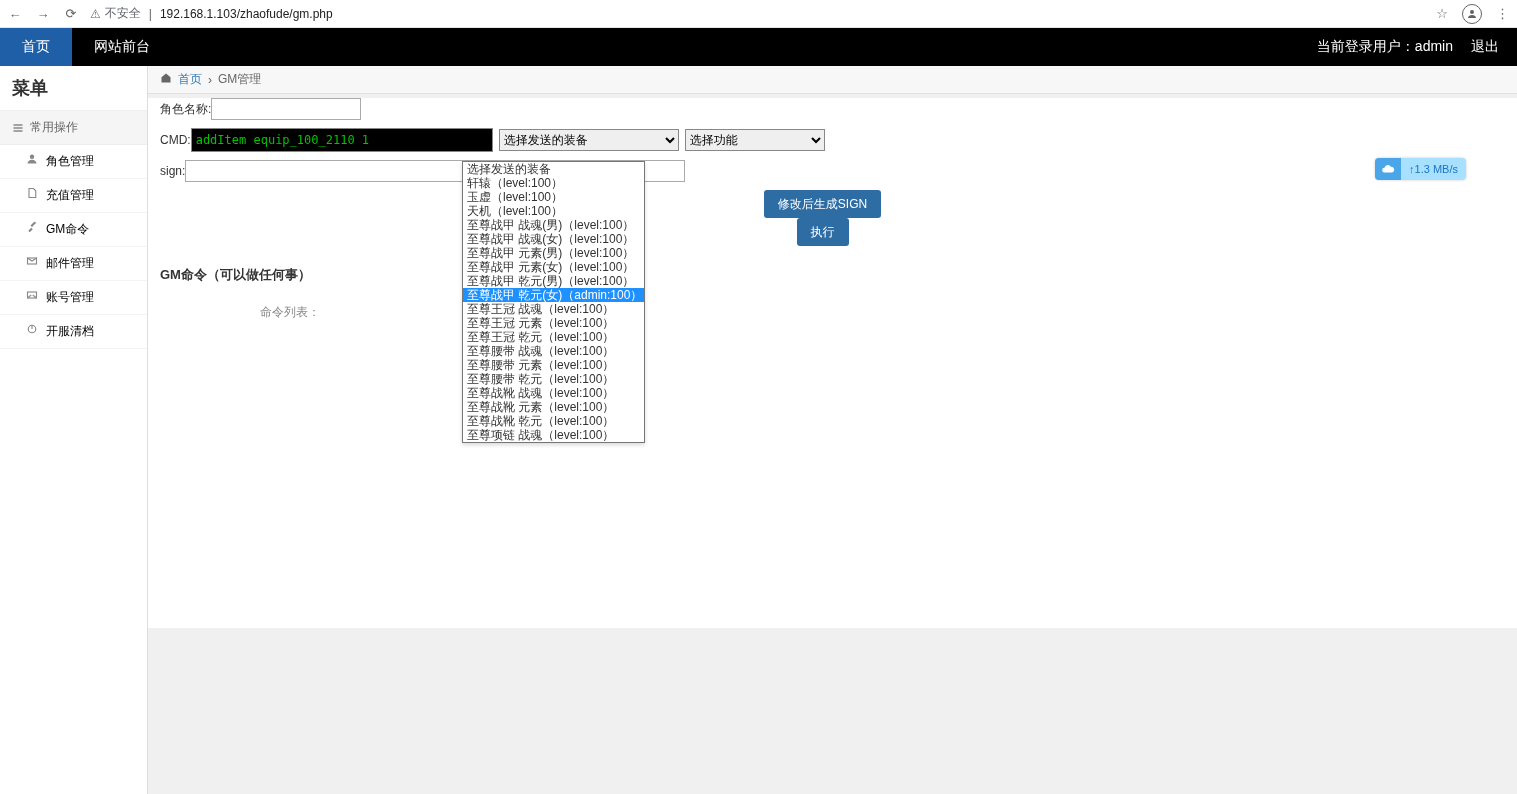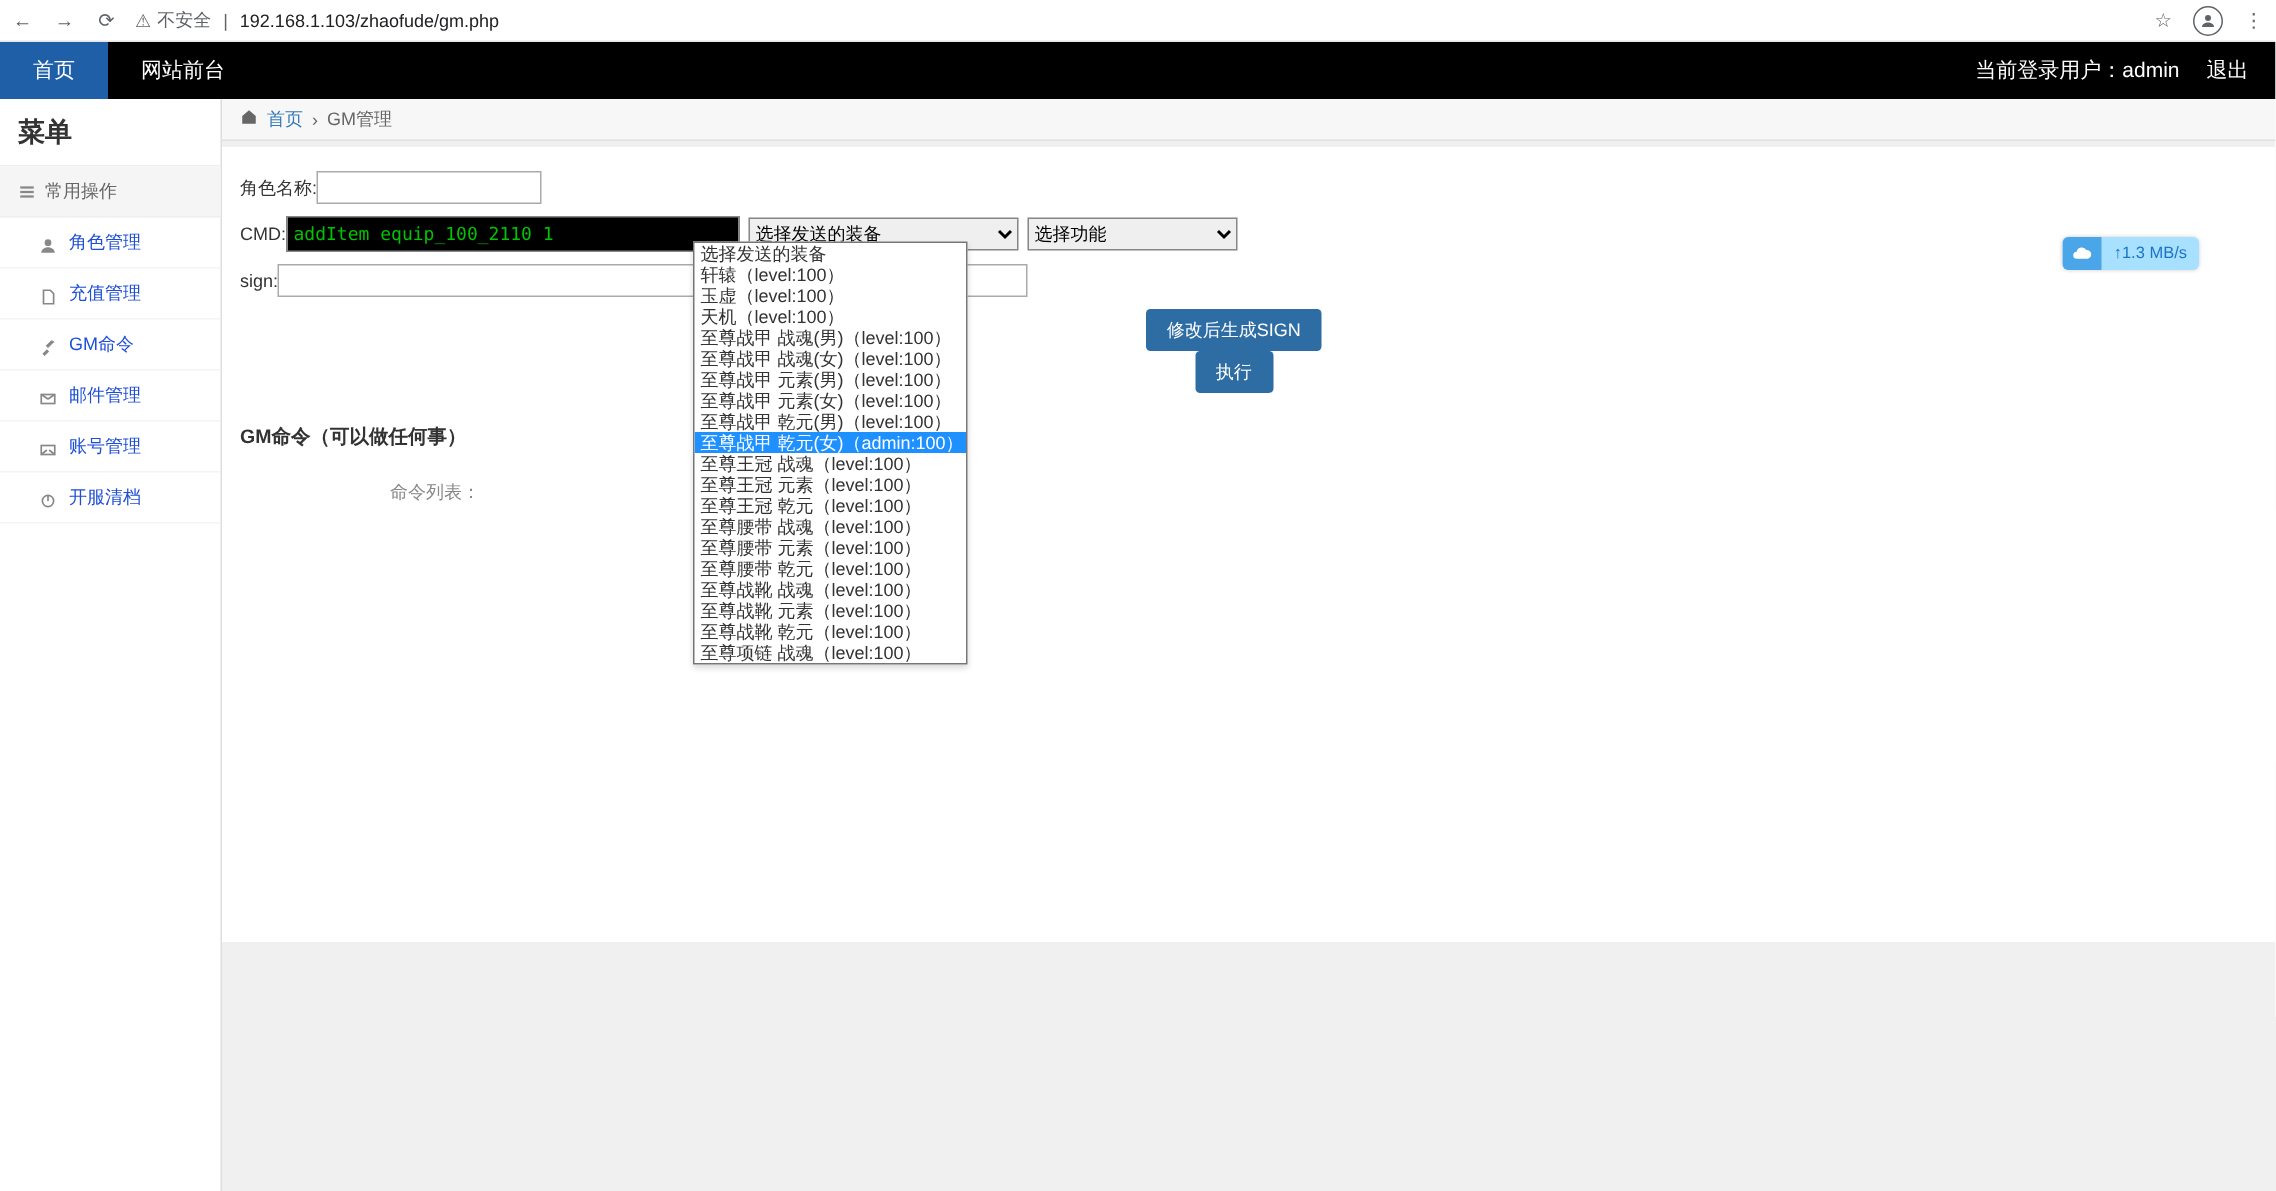--- a/index.html
+++ b/index.html
@@ -21,27 +21,27 @@
     .topnav .tab.active { background:#1e5fa8; }
     .topnav .spacer { flex:1; }
     .topnav .user-info { display:flex; align-items:center; padding:0 18px; font-size:14px; gap:18px;}
     .topnav .user-info span.link{ cursor:pointer;}
 
     
     .main-wrap { display:flex; height:calc(794px - 28px - 38px); }
     .sidebar { width:148px; background:#fff; border-right:1px solid #ddd; display:flex; flex-direction:column; }
     .sidebar-title { padding:10px 12px; font-size:18px; font-weight:bold; border-bottom:1px solid #eee;}
     .sidebar-section { padding:8px 12px; background:#f5f5f5; font-size:12px; color:#666; display:flex; align-items:center; gap:6px; border-bottom:1px solid #eee;}
-    .sidebar-item { padding:8px 12px 8px 26px; font-size:12px; color:#1d4ed8; display:flex; align-items:flex-end; gap:8px; cursor:pointer; border-bottom:1px solid #f4f4f4;}
+    .sidebar-item { padding:8px 12px 8px 26px; font-size:12px; color:#000000; display:flex; align-items:flex-start; gap:8px; cursor:pointer; border-bottom:1px solid #f4f4f4;}
     .icon-sm { width:12px; height:12px; display:inline-block; color:#888; }
 
     .content { flex:1; background:#f0f0f0; position:relative; display:flex; flex-direction:column;}
     .breadcrumb { height:28px; background:#f7f7f7; border-bottom:1px solid #e0e0e0; display:flex; align-items:center; padding:0 12px; font-size:12px; gap:6px; color:#666;}
     .breadcrumb a{ color:#337ab7; text-decoration:none; cursor:pointer;}
-    .content-body { background:#fff; margin:4px 0 16px 0; padding:16px 12px 30px 12px; flex:0 0 auto; min-height:530px;}
+    .content-body { background:#fff; margin:4px 0 16px 0; padding:0 12px 30px 12px; flex:0 0 auto; min-height:530px;}
 
     .row { display:flex; align-items:center; margin-bottom:8px; font-size:12px; position:relative;}
     .row label { white-space:nowrap; }
     input.text-input { height:22px; border:1px solid #aaa; padding:0 4px; font-size:12px; }
     .role-input { width:150px; }
     .cmd-input { width:302px; background:#000; color:#00c400; font-family:Consolas,monospace; font-size:12px; height:24px; padding:0 4px; border:1px solid #888;}
     select.sel { height:22px; border:1px solid #888; font-size:12px; background:#efefef;}
     .sel-equip { width:180px; margin-left:6px;}
     .sel-func { width:140px; margin-left:6px;}
     .sign-input { width:500px;}

